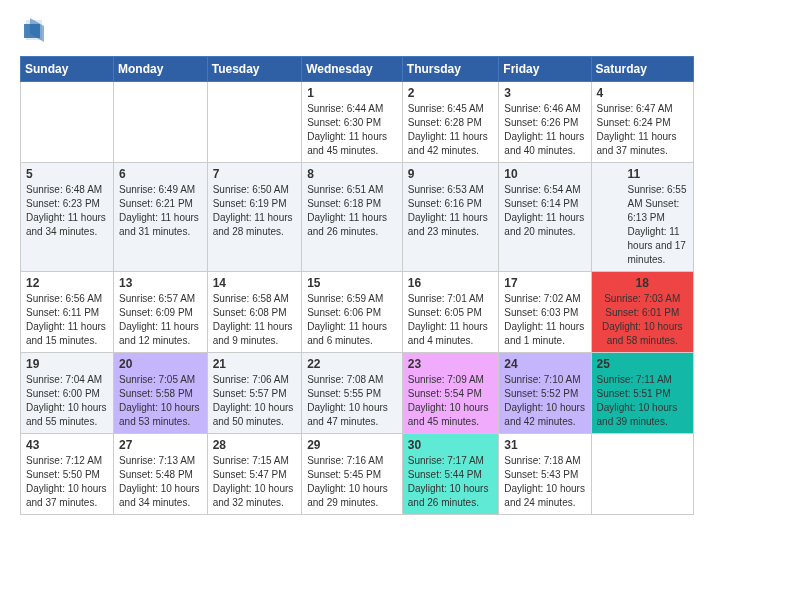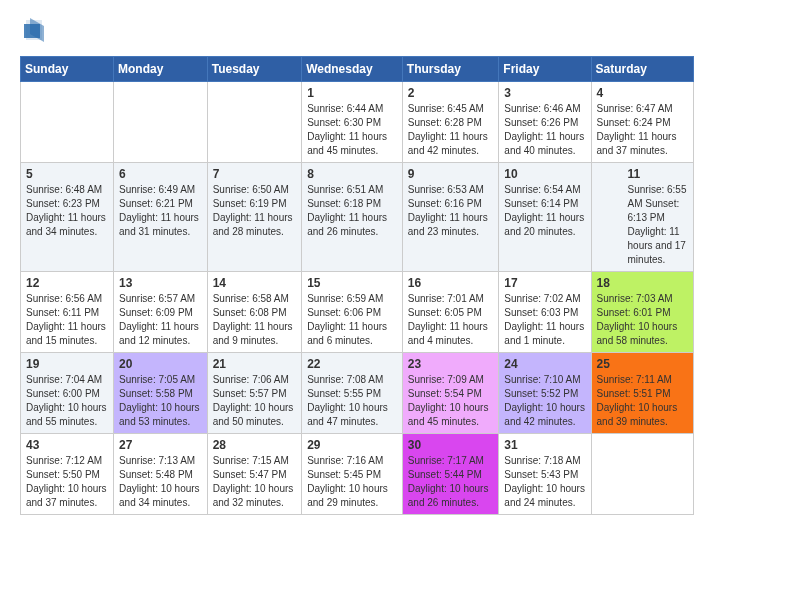--- a/index.html
+++ b/index.html
@@ -227,21 +227,21 @@
             <div class="day-info">Sunrise: 7:01 AM
 Sunset: 6:05 PM
 Daylight: 11 hours and 4 minutes.</div>
           </td>
           <td style="background-color: rgb(255, 255, 255);">
             <span class="day-number">17</span>
             <div class="day-info">Sunrise: 7:02 AM
 Sunset: 6:03 PM
 Daylight: 11 hours and 1 minute.</div>
           </td>
-          <td style="background-color: #bef264;">
+          <td style="background-color: #ef4444; text-align: center;">
             <span class="day-number">18</span>
             <div class="day-info">Sunrise: 7:03 AM
 Sunset: 6:01 PM
 Daylight: 10 hours and 58 minutes.</div>
           </td>
         </tr>
         <tr>
           <td style="background-color: rgb(240, 244, 248);">
             <span class="day-number">19</span>
             <div class="day-info">Sunrise: 7:04 AM
@@ -271,21 +271,21 @@
             <div class="day-info">Sunrise: 7:09 AM
 Sunset: 5:54 PM
 Daylight: 10 hours and 45 minutes.</div>
           </td>
           <td style="background-color: #c4b5fd;">
             <span class="day-number">24</span>
             <div class="day-info">Sunrise: 7:10 AM
 Sunset: 5:52 PM
 Daylight: 10 hours and 42 minutes.</div>
           </td>
-          <td style="background-color: #f97316;">
+          <td style="background-color: #14b8a6;">
             <span class="day-number">25</span>
             <div class="day-info">Sunrise: 7:11 AM
 Sunset: 5:51 PM
 Daylight: 10 hours and 39 minutes.</div>
           </td>
         </tr>
         <tr>
           <td style="background-color: rgb(255, 255, 255);">
             <span class="day-number">43</span>
             <div class="day-info">Sunrise: 7:12 AM
@@ -303,21 +303,21 @@
             <div class="day-info">Sunrise: 7:15 AM
 Sunset: 5:47 PM
 Daylight: 10 hours and 32 minutes.</div>
           </td>
           <td style="background-color: rgb(255, 255, 255);">
             <span class="day-number">29</span>
             <div class="day-info">Sunrise: 7:16 AM
 Sunset: 5:45 PM
 Daylight: 10 hours and 29 minutes.</div>
           </td>
-          <td style="background-color: #d946ef;">
+          <td style="background-color: #5eead4;">
             <span class="day-number">30</span>
             <div class="day-info">Sunrise: 7:17 AM
 Sunset: 5:44 PM
 Daylight: 10 hours and 26 minutes.</div>
           </td>
           <td style="background-color: rgb(255, 255, 255);">
             <span class="day-number">31</span>
             <div class="day-info">Sunrise: 7:18 AM
 Sunset: 5:43 PM
 Daylight: 10 hours and 24 minutes.</div>

